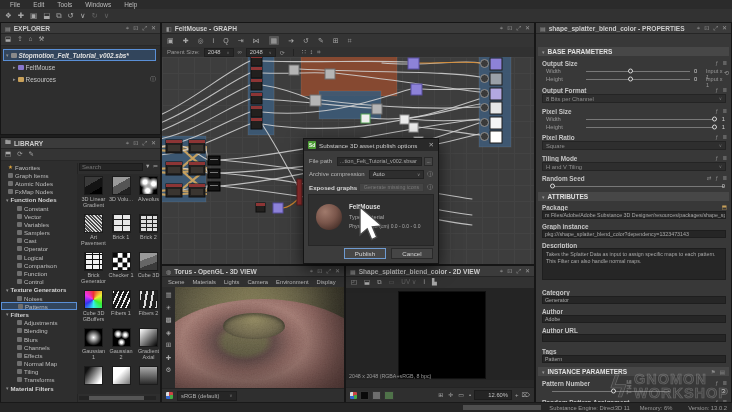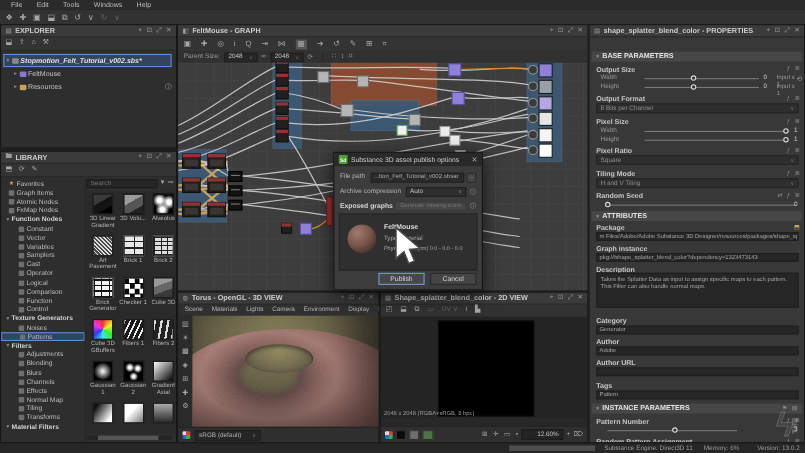--- a/index.html
+++ b/index.html
@@ -858,20 +858,24 @@
     <div class="dbtn" style="position:absolute;left:87px;top:109px;width:42px;background:#454545;">Cancel</div>
   </div>
 
   <svg class="abs" style="left:358px;top:206px;z-index:99;" width="26" height="36" viewBox="0 0 13 18">
     <path d="M1,0.5 L1,14.5 L4.6,11.4 L6.8,16.8 L9.4,15.6 L7.2,10.4 L12,10 Z" fill="#ffffff" stroke="#4a4a4a" stroke-width="0.7"></path>
   </svg>
 
   <div id="watermark">
     <span class="wm-t" style="font-size:30px;letter-spacing:0;">ϟ</span>
     <span class="wm-t" style="font-size:6px;writing-mode:vertical-rl;transform:rotate(180deg);margin:0 1px;">THE</span>
+    <span style="display:flex;flex-direction:column;">
+      <span class="wm-t" style="font-size:14.5px;">GNOMON</span>
+      <span class="wm-t" style="font-size:14.5px;">WORKSHOP</span>
+    </span>
   </div>
 
   <div class="statusbar">
     <span style="flex:1;"></span>
     <span style="width:78px;height:5px;background:#4e4e4e;margin-right:8px;"></span>
     <span>Substance Engine: Direct3D 11</span>
     <span style="width:10px;"></span>
     <span>Memory: 6%</span>
     <span style="width:16px;"></span>
     <span style="margin-right:5px;">Version: 13.0.2</span>

